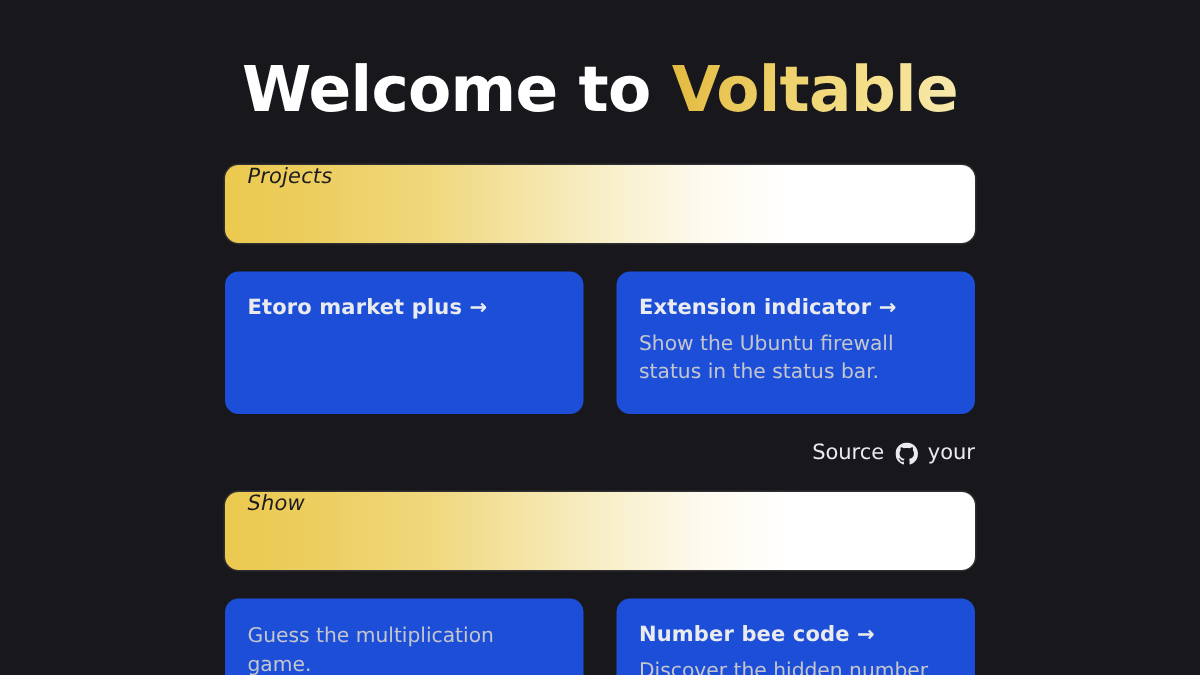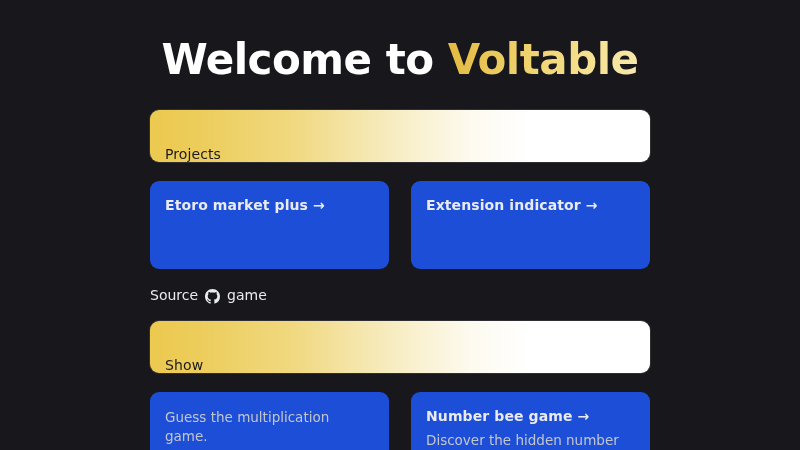--- a/index.html
+++ b/index.html
@@ -56,23 +56,24 @@
     border-radius: 9px;
     background: linear-gradient(90deg,
         #ecc94f 0%,
         #eccd5c 10%,
         #f0d87e 28%,
         #f7ecc0 48%,
         #fdfaef 64%,
         #ffffff 76%,
         #ffffff 100%);
     display: flex;
-    align-items: flex-end;
+    align-items: flex-start;
     padding-left: 15px;
     box-shadow: 0 0 0 1px rgba(255,255,255,0.10);
+    font-style: italic;
   }
 
   .section-banner .section-label {
     color: #1b1b20;
     font-size: 14px;
     font-weight: 400;
     letter-spacing: 0.1px;
   }
 
   
@@ -102,21 +103,21 @@
   .card-desc {
     color: #c3c6cd;
     font-size: 13.5px;
     font-weight: 400;
     line-height: 1.42;
   }
 
   
   .source-row {
     display: flex;
-    justify-content: flex-start;
+    justify-content: flex-end;
     align-items: center;
     gap: 7px;
     margin-top: 18px;
     margin-bottom: 18px;
   }
 
   .source-row .src-text {
     color: #e9ebee;
     font-size: 14px;
     font-weight: 400;
@@ -144,47 +145,48 @@
     <div class="section-banner">
       <span class="section-label">Projects</span>
     </div>
 
     <div class="card-grid">
       <div class="card">
         <div class="card-title">Etoro market plus →</div>
       </div>
       <div class="card">
         <div class="card-title">Extension indicator →</div>
+        <div class="card-desc">Show the Ubuntu firewall status in the status bar.</div>
       </div>
     </div>
 
     <div class="source-row">
       <span class="src-text">Source</span>
       <span class="gh-icon">
         <svg viewBox="0 0 16 16" aria-hidden="true">
           <path fill="#e9ebee" d="M8 0C3.58 0 0 3.58 0 8c0 3.54 2.29 6.53 5.47 7.59.4.07.55-.17.55-.38
             0-.19-.01-.82-.01-1.49-2.01.37-2.53-.49-2.69-.94-.09-.23-.48-.94-.82-1.13-.28-.15-.68-.52-.01-.53.63-.01
             1.08.58 1.23.82.72 1.21 1.87.87 2.33.66.07-.52.28-.87.51-1.07-1.78-.2-3.64-.89-3.64-3.95
             0-.87.31-1.59.82-2.15-.08-.2-.36-1.02.08-2.12 0 0 .67-.21 2.2.82.64-.18 1.32-.27 2-.27.68 0
             1.36.09 2 .27 1.53-1.04 2.2-.82 2.2-.82.44 1.1.16 1.92.08 2.12.51.56.82 1.27.82 2.15 0
             3.07-1.87 3.75-3.65 3.95.29.25.54.73.54 1.48 0 1.07-.01 1.93-.01 2.2 0 .21.15.46.55.38A8.01
             8.01 0 0 0 16 8c0-4.42-3.58-8-8-8z"></path>
         </svg>
       </span>
-      <span class="src-text">game</span>
+      <span class="src-text">your</span>
     </div>
 
     <div class="section-banner">
       <span class="section-label">Show</span>
     </div>
 
     <div class="card-grid">
       <div class="card">
         <div class="card-desc">Guess the multiplication game.</div>
       </div>
       <div class="card">
-        <div class="card-title">Number bee game →</div>
+        <div class="card-title">Number bee code →</div>
         <div class="card-desc">Discover the hidden number by</div>
       </div>
     </div>
 
   </div>
 </div>
 
 </body></html>

